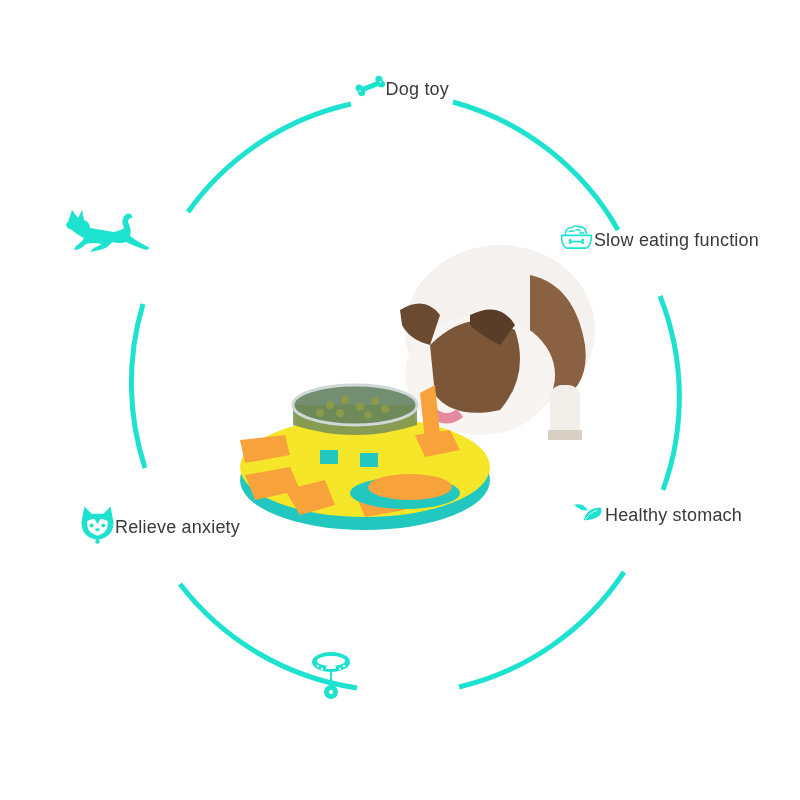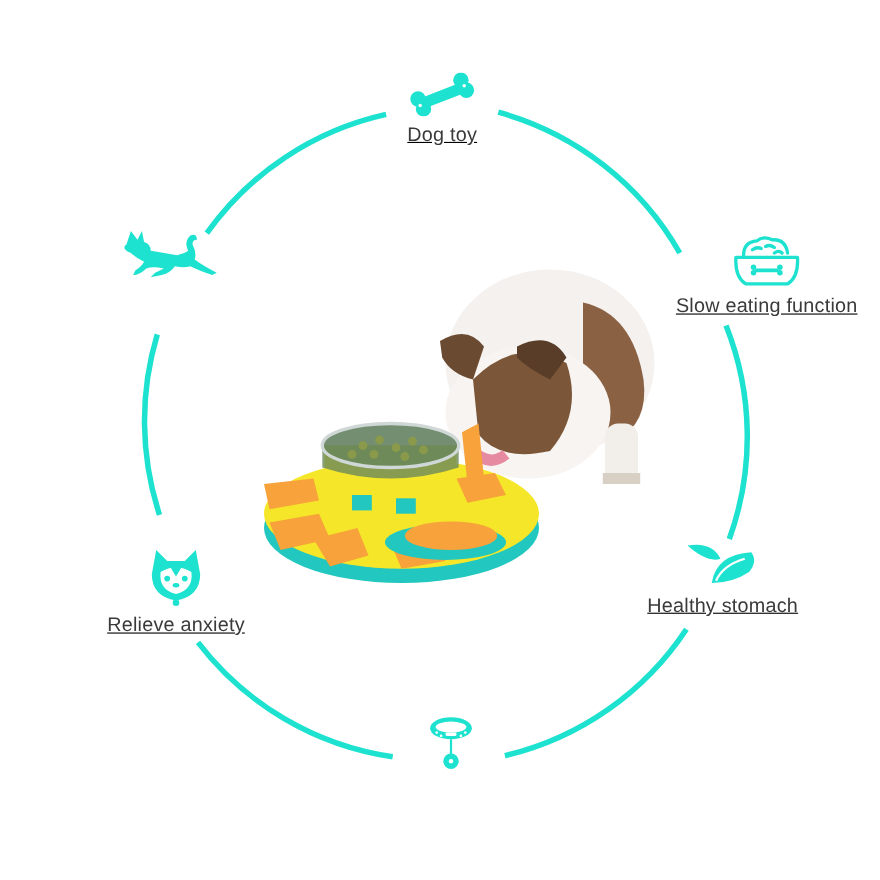--- a/index.html
+++ b/index.html
@@ -1,18 +1,18 @@
 <!DOCTYPE html>
 <html><head>
   <meta charset="utf-8">
   <style>
     html, body { margin: 0; padding: 0; background: #ffffff; }
     body { width: 800px; height: 800px; position: relative; overflow: hidden; font-family: "Liberation Sans", sans-serif; }
     .ring { position: absolute; left: 0; top: 0; width: 800px; height: 800px; }
-    .feature { position: absolute; display: flex; flex-direction: column; align-items: center; text-decoration: underline; }
+    .feature { position: absolute; display: flex; flex-direction: row; align-items: center; }
     .feature .icon { display: block; }
     .feature .label { font-size: 18px; color: #3a3a3a; letter-spacing: 0.2px; white-space: nowrap; margin-top: 6px; }
     .product { position: absolute; left: 230px; top: 235px; width: 380px; height: 320px; }
   </style>
 </head>
 <body>
 
 <svg class="ring" viewBox="0 0 800 800" xmlns="http://www.w3.org/2000/svg">
   <g fill="none" stroke="#1de2cf" stroke-width="5" stroke-linecap="butt">
 
@@ -88,21 +88,21 @@
         <circle cx="13" cy="33" r="7"></circle>
       <circle cx="47" cy="7" r="7"></circle>
         <circle cx="52" cy="16" r="7"></circle>
     </g>
     <circle cx="10" cy="30" r="1.6" fill="#fff"></circle>
       <circle cx="50" cy="12" r="1.6" fill="#fff"></circle>
   </svg>
   <span class="label">Dog toy</span>
 </div>
 
-<div class="feature" style="left:597px; top:212px; width:200px;">
+<div class="feature" style="left:559px; top:212px; width:200px;">
   <svg class="icon" width="66" height="50" viewBox="0 0 66 50">
     <g fill="none" stroke="#1de2cf" stroke-width="3" stroke-linecap="round" stroke-linejoin="round">
       <path d="M12 20 Q12 8 24 7 Q30 2 38 6 Q50 5 52 18"></path>
       <path d="M20 15 Q24 12 28 14"></path>
         <path d="M32 12 Q36 10 40 13"></path>
         <path d="M40 18 Q44 15 47 18"></path>
       <path d="M5 22 L61 22 Q62 40 52 46 L14 46 Q4 40 5 22 Z"></path>
     </g>
     <g fill="#1de2cf">
       <rect x="22" y="32" width="22" height="3.5" rx="1.5"></rect>

